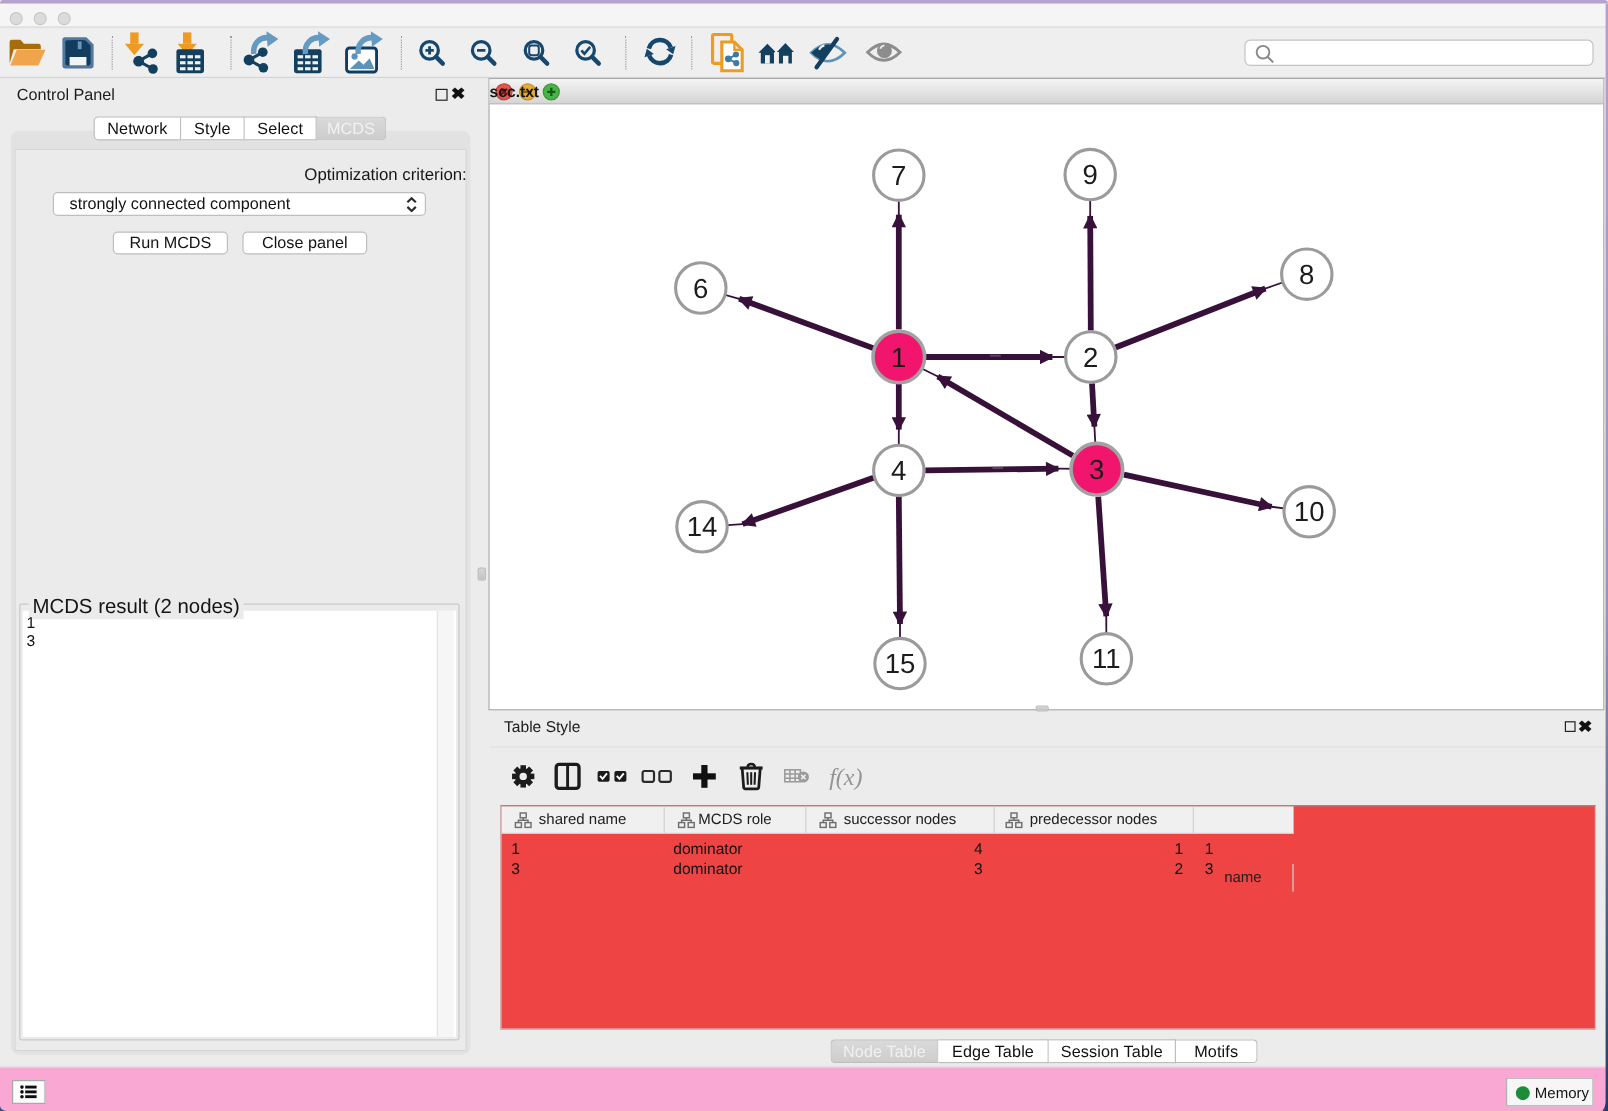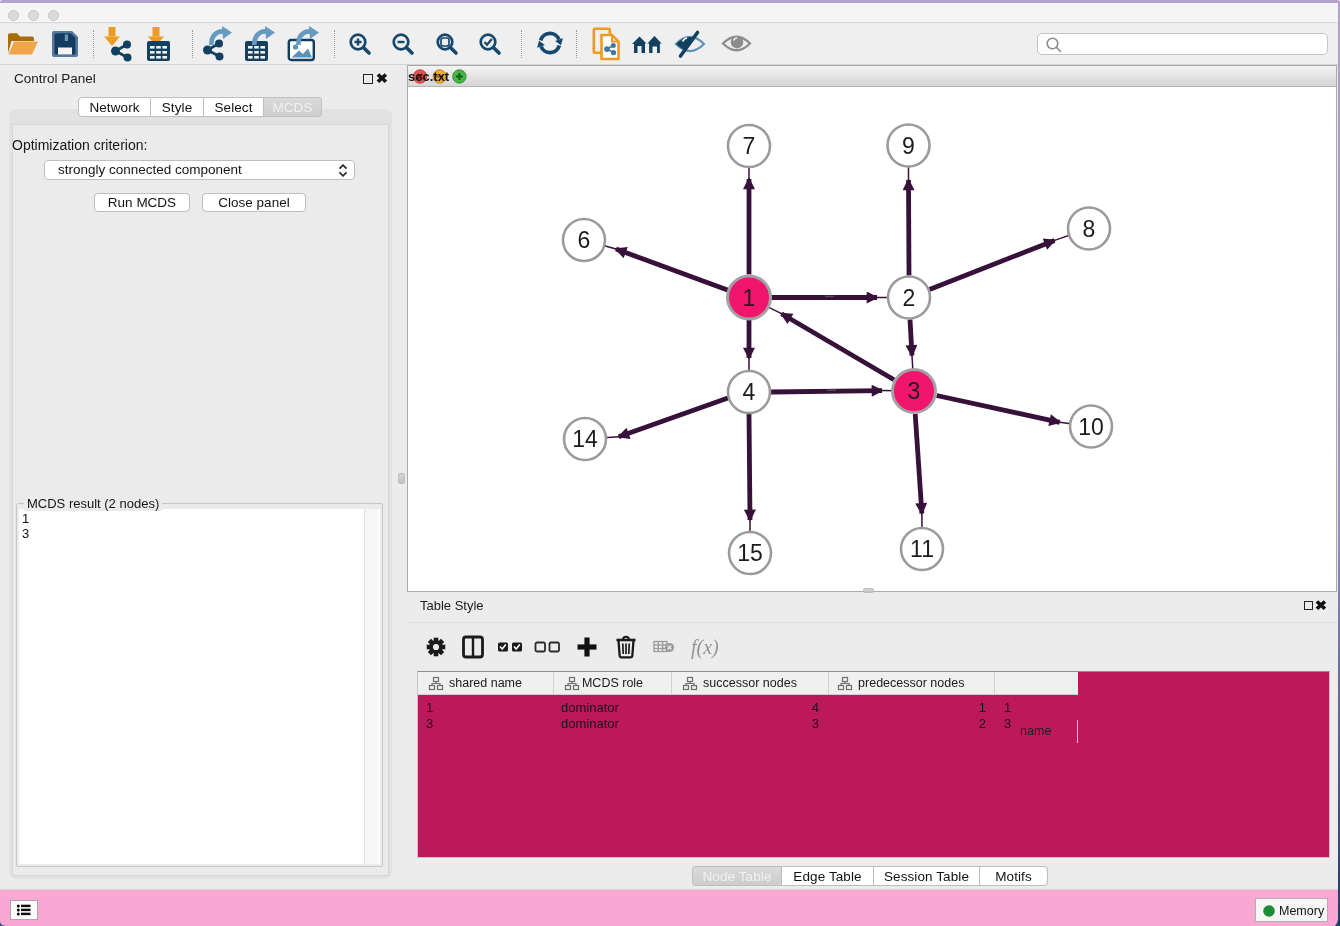--- a/index.html
+++ b/index.html
@@ -31,43 +31,43 @@
   .xicon { font-size:14px; color:#111; font-weight:bold; transform:scale(1.05,0.95); }
   #cp-x { left:376px; top:70px; }
   #cp-outer { left:9px; top:109px; width:383px; height:770px; background:#e3e2e3; border-radius:7px; }
   #cp-inner { left:12px; top:124px; width:377px; height:752px; background:#ecebec; border:1px solid #d7d6d7; }
   .tabrow { position:absolute; display:flex; }
   #cp-tabs { left:78px; top:97px; height:20px; }
   .tab { height:20px; background:#fff; border:1px solid #bfbebf; border-left:none;
          font-size:13.5px; font-weight:normal; letter-spacing:0.1px; color:#111; text-align:center; line-height:19px; }
   .tab.first { border-left:1px solid #bfbebf; border-radius:4px 0 0 4px; }
   .tab.sel { background:linear-gradient(#dbdadb,#cecdce); color:#f2f1f2; border-color:#c2c1c2; border-radius:0 4px 4px 0; }
-  #opt-label { left:12px; top:137px; width:377px; text-align:left; font-size:14px; color:#161616; }
+  #opt-label { left:12px; top:137px; width:377px; text-align:right; font-size:14px; color:#161616; }
   #opt-select { left:44px; top:160px; width:311px; height:20px; background:#fff; border:1px solid #bfbebf; border-radius:4px;
         font-size:13.5px; color:#141414; line-height:18px; padding-left:13px; }
   .btn { position:absolute; height:19px; background:#fff; border:1px solid #bfbebf; border-radius:4px;
         font-size:13.5px; color:#141414; text-align:center; line-height:17px; }
   #groupbox { left:16px; top:503px; width:367px; height:364px; border:1px solid #c9c8c9; border-radius:2px; }
-  #grouplabel { left:24px; top:496px; background:#ecebec; padding:0 3px; font-size:13px; color:#151515; }
+  #grouplabel { left:24px; top:496px; background:#ecebec; padding:0 3px; font-size:17px; color:#151515; }
   #groupwhite { left:19px; top:509px; width:361px; height:355px; background:#fff; }
   #groupscroll { left:364px; top:509px; width:14px; height:355px; background:#f6f6f6; border-left:1px solid #e3e3e3; }
   .mono13 { font-size:13px; color:#111; }
 
   
   #netwin { left:407px; top:65px; width:930px; height:527px; border:1px solid #a9a9a9; background:#fff; }
   #nettitle { position:absolute; left:0; top:0; width:100%; height:21px;
         background:linear-gradient(#f5f4f5,#d6d5d6); border-bottom:1px solid #b5b4b5; }
   #netname { position:absolute; left:0; right:0; top:3px; text-align:left; font-size:13px; font-weight:bold; color:#151515; }
 
   
   #tp-title { left:420px; top:598px; font-size:13px; color:#1c1c1c; }
   #tp-sq { left:1304px; top:601px; width:9px; height:9px; border:1.5px solid #232323; }
   #tp-x { left:1315px; top:597px; }
   #tp-toolbar { left:408px; top:622px; width:932px; height:47px; border-top:1px solid #e0dfe0; }
-  #table { left:417px; top:671px; width:913px; height:187px; background:#be185d; border:1px solid #c6c6c6; border-top:1px solid #8f8f8f; }
+  #table { left:417px; top:671px; width:913px; height:187px; background:#ef4444; border:1px solid #c6c6c6; border-top:1px solid #8f8f8f; }
   #thead { position:absolute; left:0; top:0; width:660px; height:23px; background:#f1f0f1; border-bottom:1px solid #cfcfcf; }
   .th { position:absolute; top:0; height:23px; border-right:1px solid #d2d2d2; font-size:12.5px; color:#202020; }
   .thtext { position:absolute; top:4px; width:100%; text-align:center; }
   .td { position:absolute; font-size:13px; color:#141414; }
   #tp-tabs { left:692px; top:866px; height:20px; }
 
   
   #statusbar { left:0; top:889px; width:1340px; height:37px; background:#f9a8d4; border-top:1px solid #d7d6d7; }
   #listbtn { position:absolute; left:10px; top:10px; width:28px; height:20px; background:#fbfbfb; border:1px solid #a8a8a8; }
   #membtn { position:absolute; left:1255px; top:8px; width:73px; height:24px; background:#f6f6f6; border:1px solid #b1b0b1;

